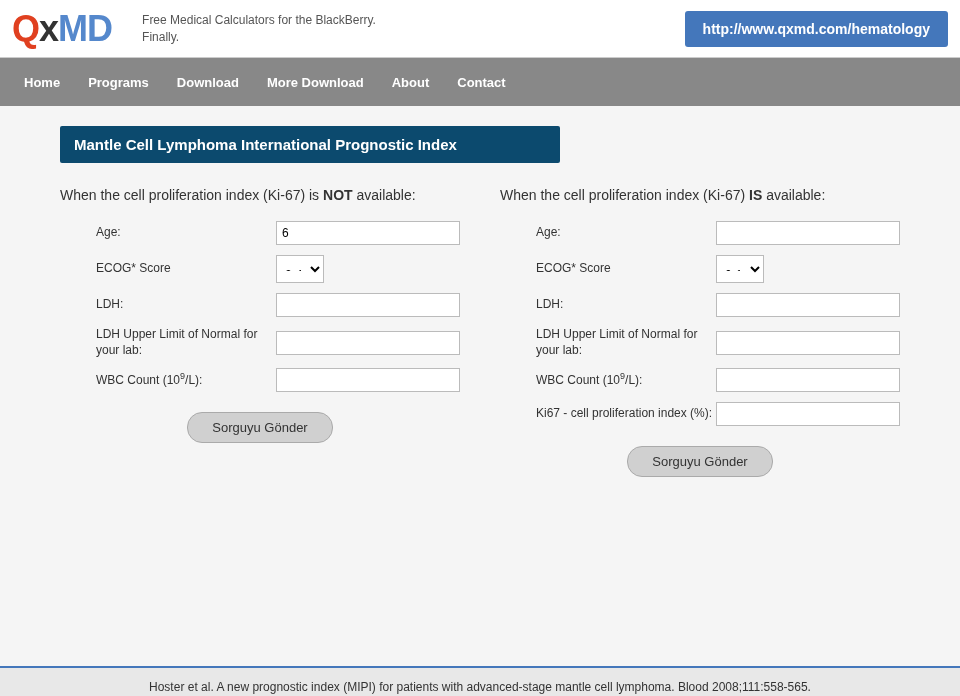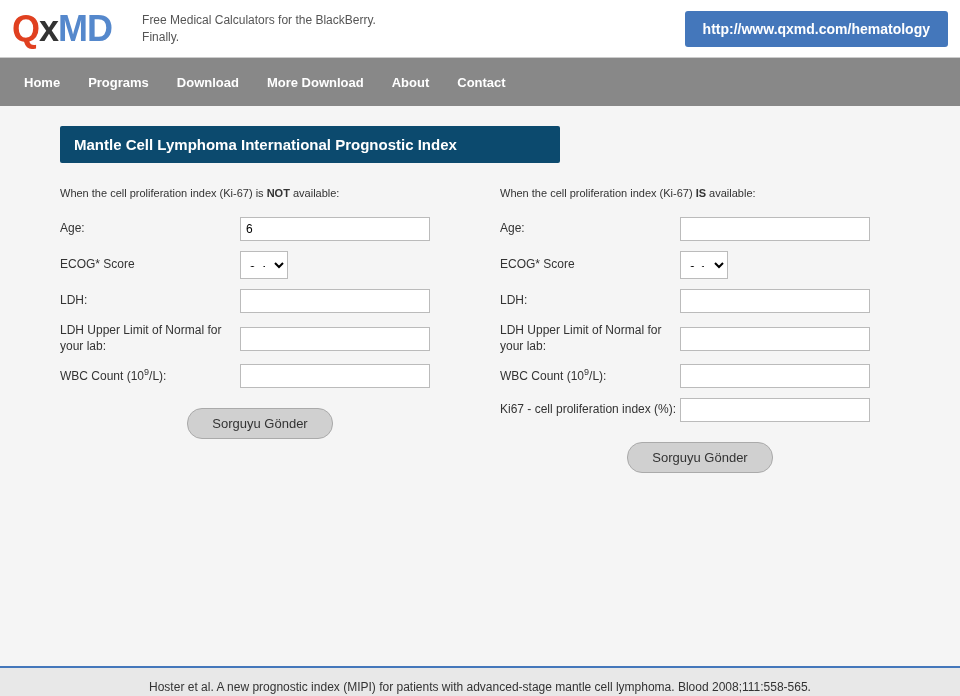--- a/index.html
+++ b/index.html
@@ -90,33 +90,34 @@
 
     
     #calc-columns {
       display: flex;
       gap: 40px;
     }
     .calc-column {
       flex: 1;
     }
     .column-header {
-      font-size: 11px;
+      font-size: 14px;
       margin-bottom: 18px;
       color: #333;
     }
     .column-header strong {
       font-weight: bold;
       text-transform: uppercase;
     }
 
     .form-row {
       display: flex;
       align-items: center;
       margin-bottom: 10px;
+      margin-left: 36px;
     }
     .form-label {
       width: 180px;
       font-size: 12px;
       color: #333;
       flex-shrink: 0;
       line-height: 1.3;
     }
     .form-label sup {
       font-size: 9px;

